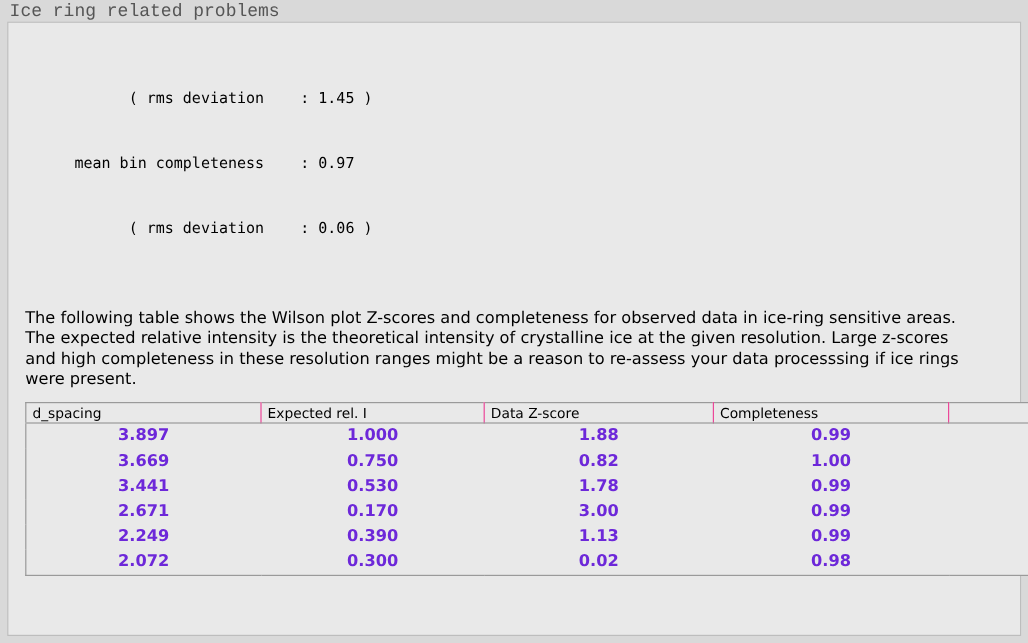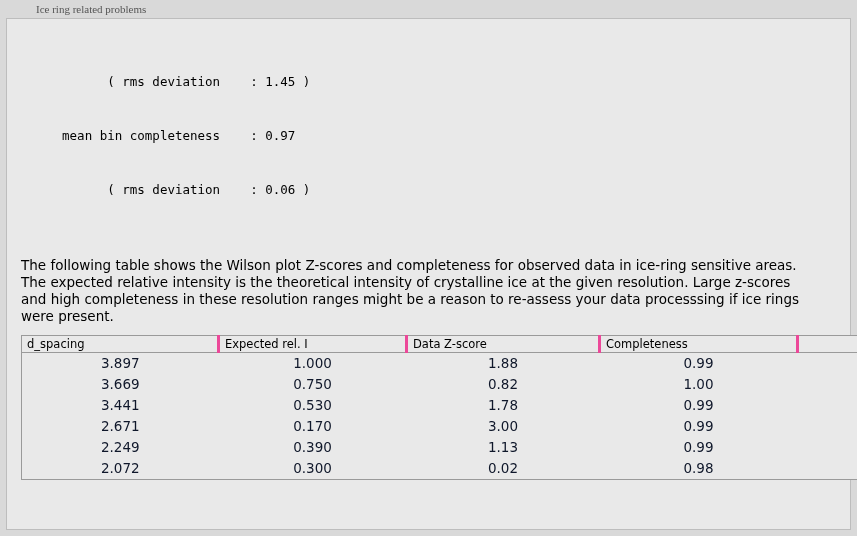--- a/index.html
+++ b/index.html
@@ -24,24 +24,23 @@
   }
   .titlebar {
     height: 18px;
     background: #d9d9d9;
     display: flex;
     align-items: center;
     padding-left: 8px;
     box-sizing: border-box;
   }
   .titlebar .title {
-    font-size: 11px;
+    font-size: 15px;
     color: #555;
-    font-family: Liberation Serif, serif;
-    margin-left: 28px;
+    font-family: Liberation Mono, monospace;
   }
   .panel {
     position: absolute;
     left: 6px;
     top: 18px;
     width: 845px;
     height: 512px;
     background: #e9e9e9;
     border: 1px solid #bdbdbd;
     box-sizing: border-box;
@@ -76,35 +75,36 @@
     width: 818px;
     background: #e9e9e9;
     border: 1px solid #9a9a9a;
     table-layout: fixed;
   }
   table.ice-table th {
     font-weight: normal;
     font-size: 11.5px;
     text-align: left;
     padding: 1px 0 1px 5px;
-    border-right: 3px solid #ec4899;
+    border-right: 1px solid #ec4899;
     border-bottom: 1px solid #9a9a9a;
     background: #e9e9e9;
     color: #000;
   }
   table.ice-table th:last-child {
     border-right: none;
   }
   table.ice-table td {
     font-size: 13.5px;
     padding: 1px 0;
     text-align: center;
-    color: #0f172a;
+    color: #6d28d9;
     background: #e9e9e9;
     line-height: 19px;
+    font-weight: bold;
   }
   td.col-d { width: 190px; }
   th.col-d { width: 190px; }
   td.col-e { width: 180px; }
   th.col-e { width: 180px; }
   td.col-z { width: 185px; }
   th.col-z { width: 185px; }
   td.col-c { width: 190px; }
   th.col-c { width: 190px; }
   th.col-x { width: 73px; }

